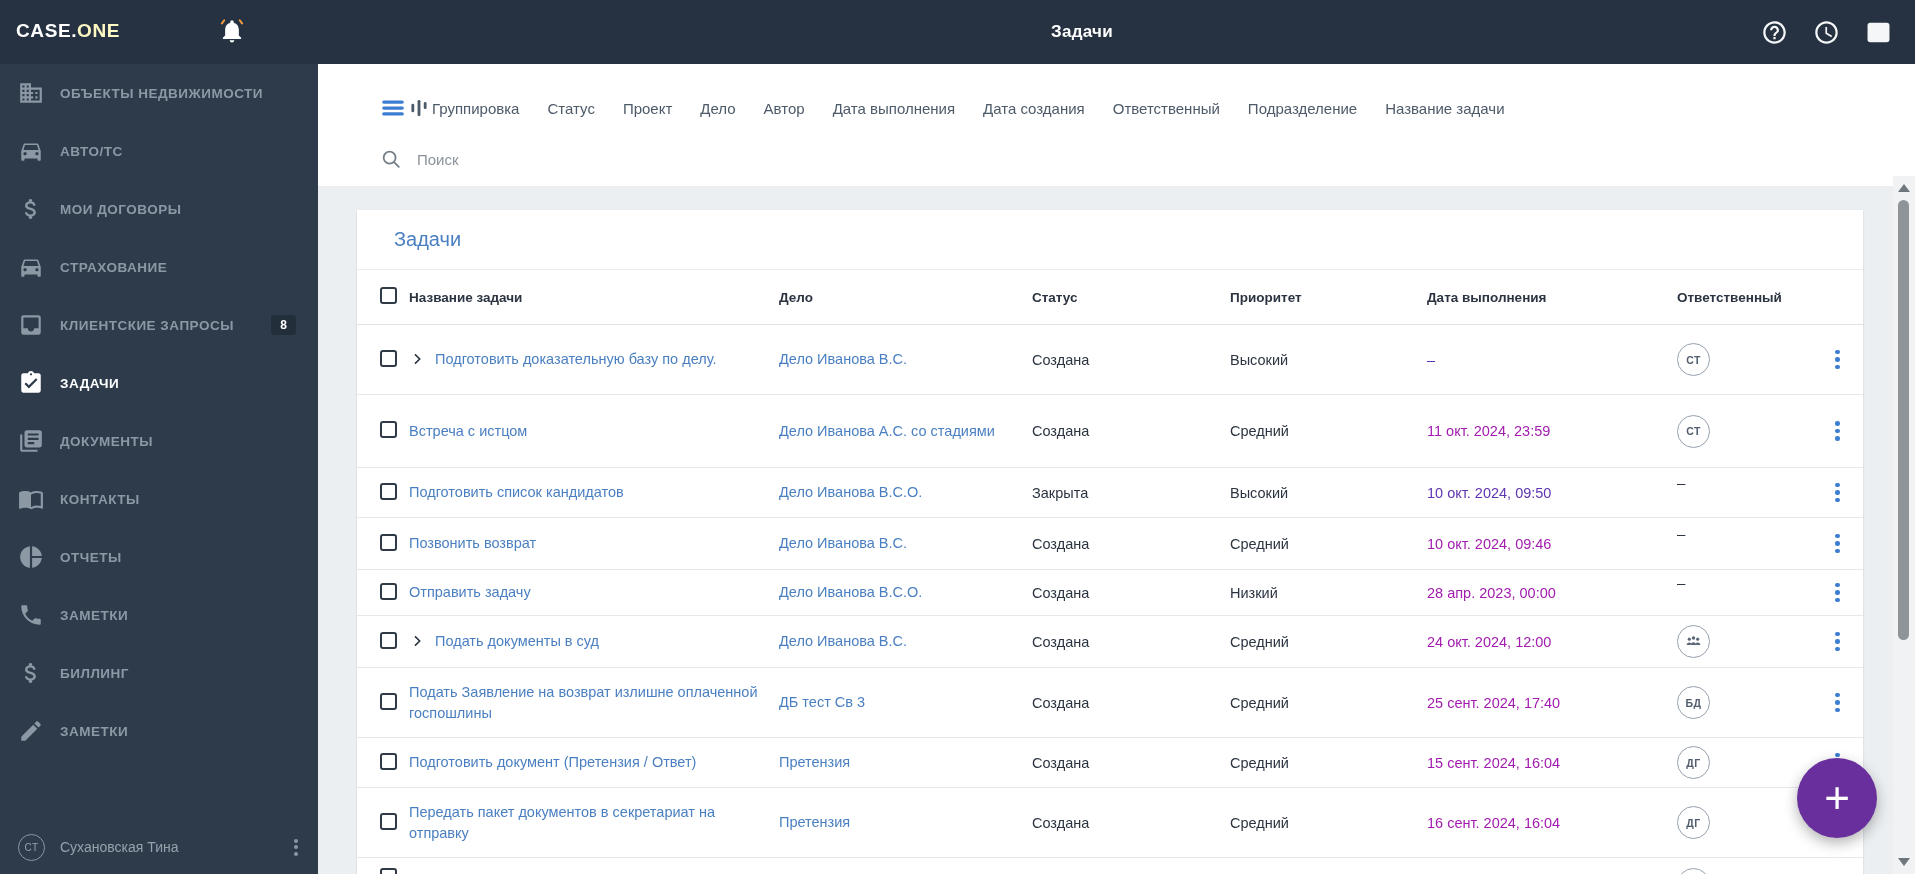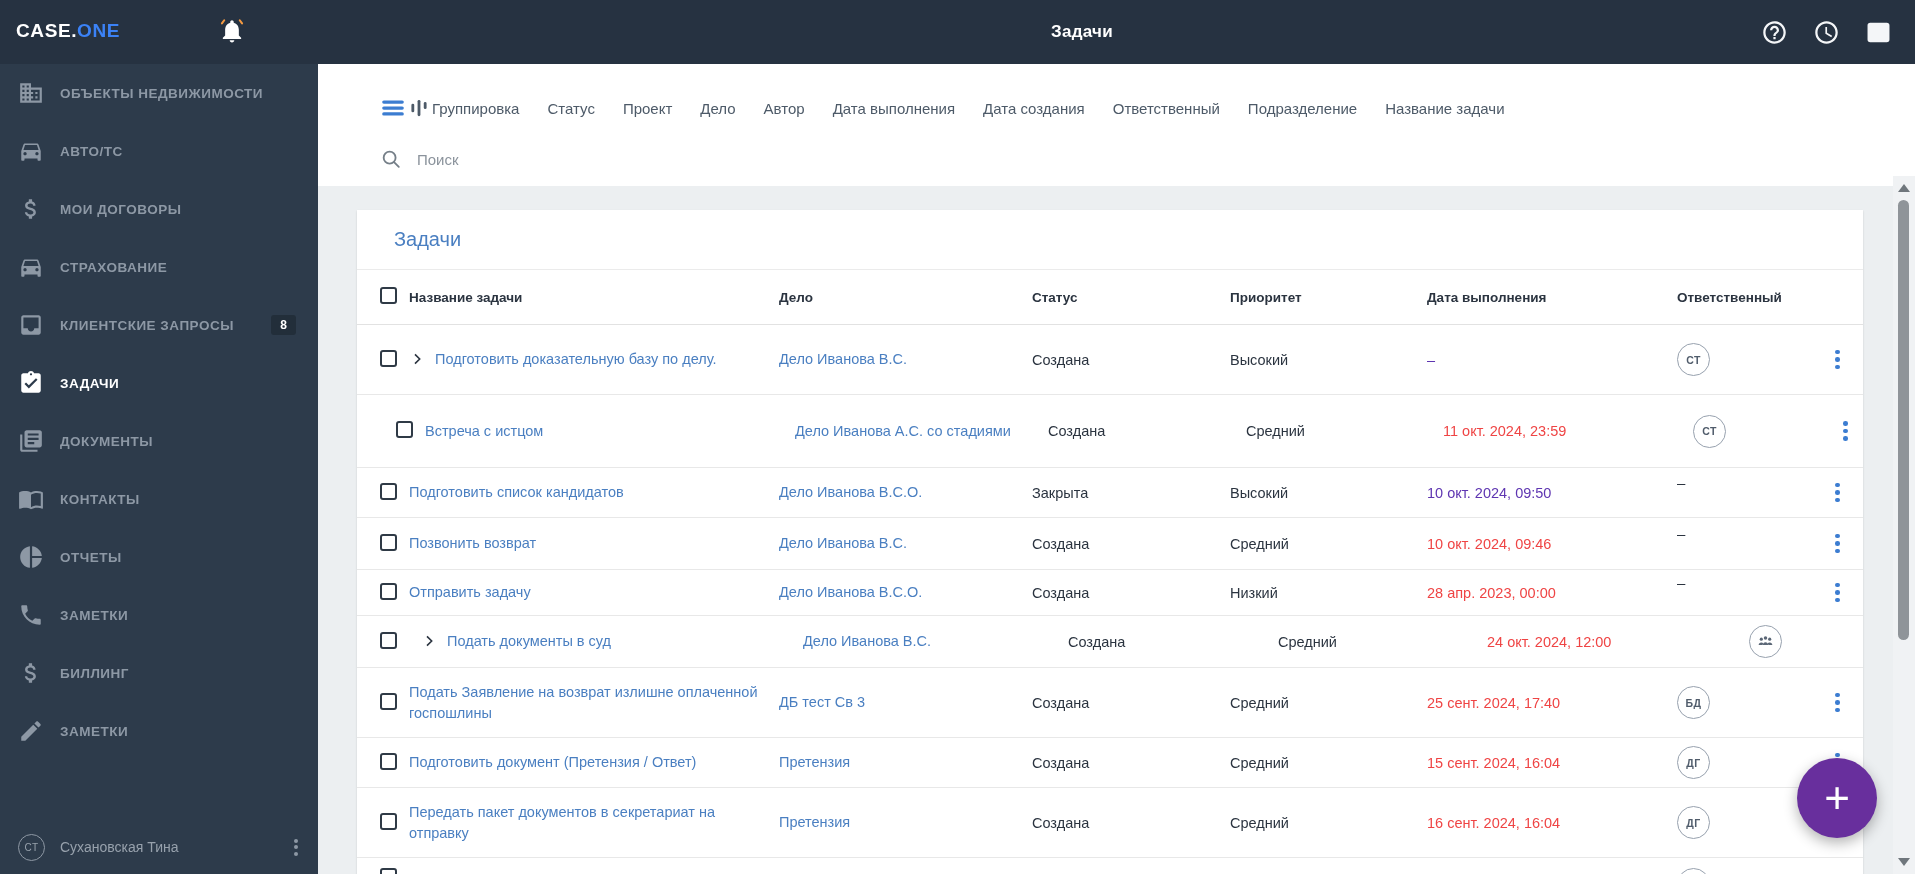--- a/index.html
+++ b/index.html
@@ -3,21 +3,21 @@
 <meta charset="utf-8">
 <style>
   html,body{margin:0;padding:0;background:#dfe3e6;}
   *{box-sizing:border-box;}
   .app{position:relative;width:1915px;height:874px;overflow:hidden;background:#eceff1;
        font-family:"Liberation Sans","DejaVu Sans",sans-serif;color:#2b3440;}
 
   
   .topbar{position:absolute;top:0;left:0;right:0;height:64px;background:#263241;z-index:30;}
   .brand{position:absolute;left:16px;top:20px;font-size:19px;font-weight:700;color:#fff;letter-spacing:.6px;cursor:pointer;}
-  .brand .light{color:#3b82f6;}
+  .brand .light{color:#fef9c3;}
   .bell-wrap{position:absolute;left:216px;top:15px;width:32px;height:32px;cursor:pointer;}
   .topbar-title{position:absolute;left:982px;top:0;width:200px;height:64px;display:flex;align-items:center;justify-content:center;
                 color:#fff;font-size:17px;font-weight:600;letter-spacing:.3px;}
   .topbar-actions{position:absolute;right:23px;top:0;height:64px;display:flex;align-items:center;gap:25px;}
   .action-icon{width:27px;height:27px;cursor:pointer;}
   .action-icon svg{width:100%;height:100%;fill:#f4f6f8;}
 
   
   .sidebar{position:absolute;top:64px;left:0;width:318px;bottom:0;background:#2d3b4b;z-index:20;
            display:flex;flex-direction:column;}
@@ -63,32 +63,32 @@
   .h-name{padding-left:9px;}
   .h-case,.c-case{padding-left:12px;}
   .h-status,.c-status{padding-left:7px;}
   .h-priority,.c-priority{padding-left:2px;}
   .h-due,.c-due{padding-left:2px;}
   .h-assignee,.c-assignee{padding-left:12px;}
 
   .checkbox{display:inline-block;width:17px;height:17px;border:2px solid #2f3a46;border-radius:3px;background:#fff;cursor:pointer;}
 
   .trow{border-bottom:1px solid #e8e8e8;font-size:14.5px;}
-  .trow:nth-child(1){height:70px;} .trow:nth-child(2){height:73px;padding-left:16px;} .trow:nth-child(3){height:50px;}
-  .trow:nth-child(4){height:52px;} .trow:nth-child(5){height:46px;} .trow:nth-child(6){height:52px;gap:12px;}
+  .trow:nth-child(1){height:70px;} .trow:nth-child(2){height:73px;} .trow:nth-child(3){height:50px;}
+  .trow:nth-child(4){height:52px;} .trow:nth-child(5){height:46px;} .trow:nth-child(6){height:52px;}
   .trow:nth-child(7){height:70px;} .trow:nth-child(8){height:50px;} .trow:nth-child(9){height:70px;}
   .trow:nth-child(10){height:60px;}
   .trow.partial .cell{align-self:start;margin-top:10px;}
 
   .c-name{padding-left:9px;display:flex;align-items:center;gap:10px;}
   .chev{width:16px;height:16px;flex:none;cursor:pointer;}
   .chev svg{width:100%;height:100%;stroke:#2b3440;stroke-width:2.4;fill:none;}
   .link{color:#4a7fc1;line-height:1.4;cursor:pointer;text-decoration:none;}
   .r-status,.r-priority{color:#2b3440;}
-  .due-red{color:#ef4444;}
+  .due-red{color:#a21caf;}
   .due-purple{color:#5e35b1;}
   .avatar{width:33px;height:33px;border:1.5px solid #97a1ae;border-radius:50%;display:flex;align-items:center;
           justify-content:center;font-size:10.5px;font-weight:600;color:#505c6b;letter-spacing:.5px;background:#fff;}
   .avatar svg{width:21px;height:21px;fill:#5b6776;}
   .assignee-dash{position:relative;top:-10px;color:#2b3440;font-size:15px;}
   .c-menu{display:flex;justify-content:center;}
   .kebab{cursor:pointer;padding:3px 8px;}
   .kebab i{display:block;width:4.5px;height:4.5px;border-radius:50%;background:#3c7dd1;margin:3px 0;}
 
   

